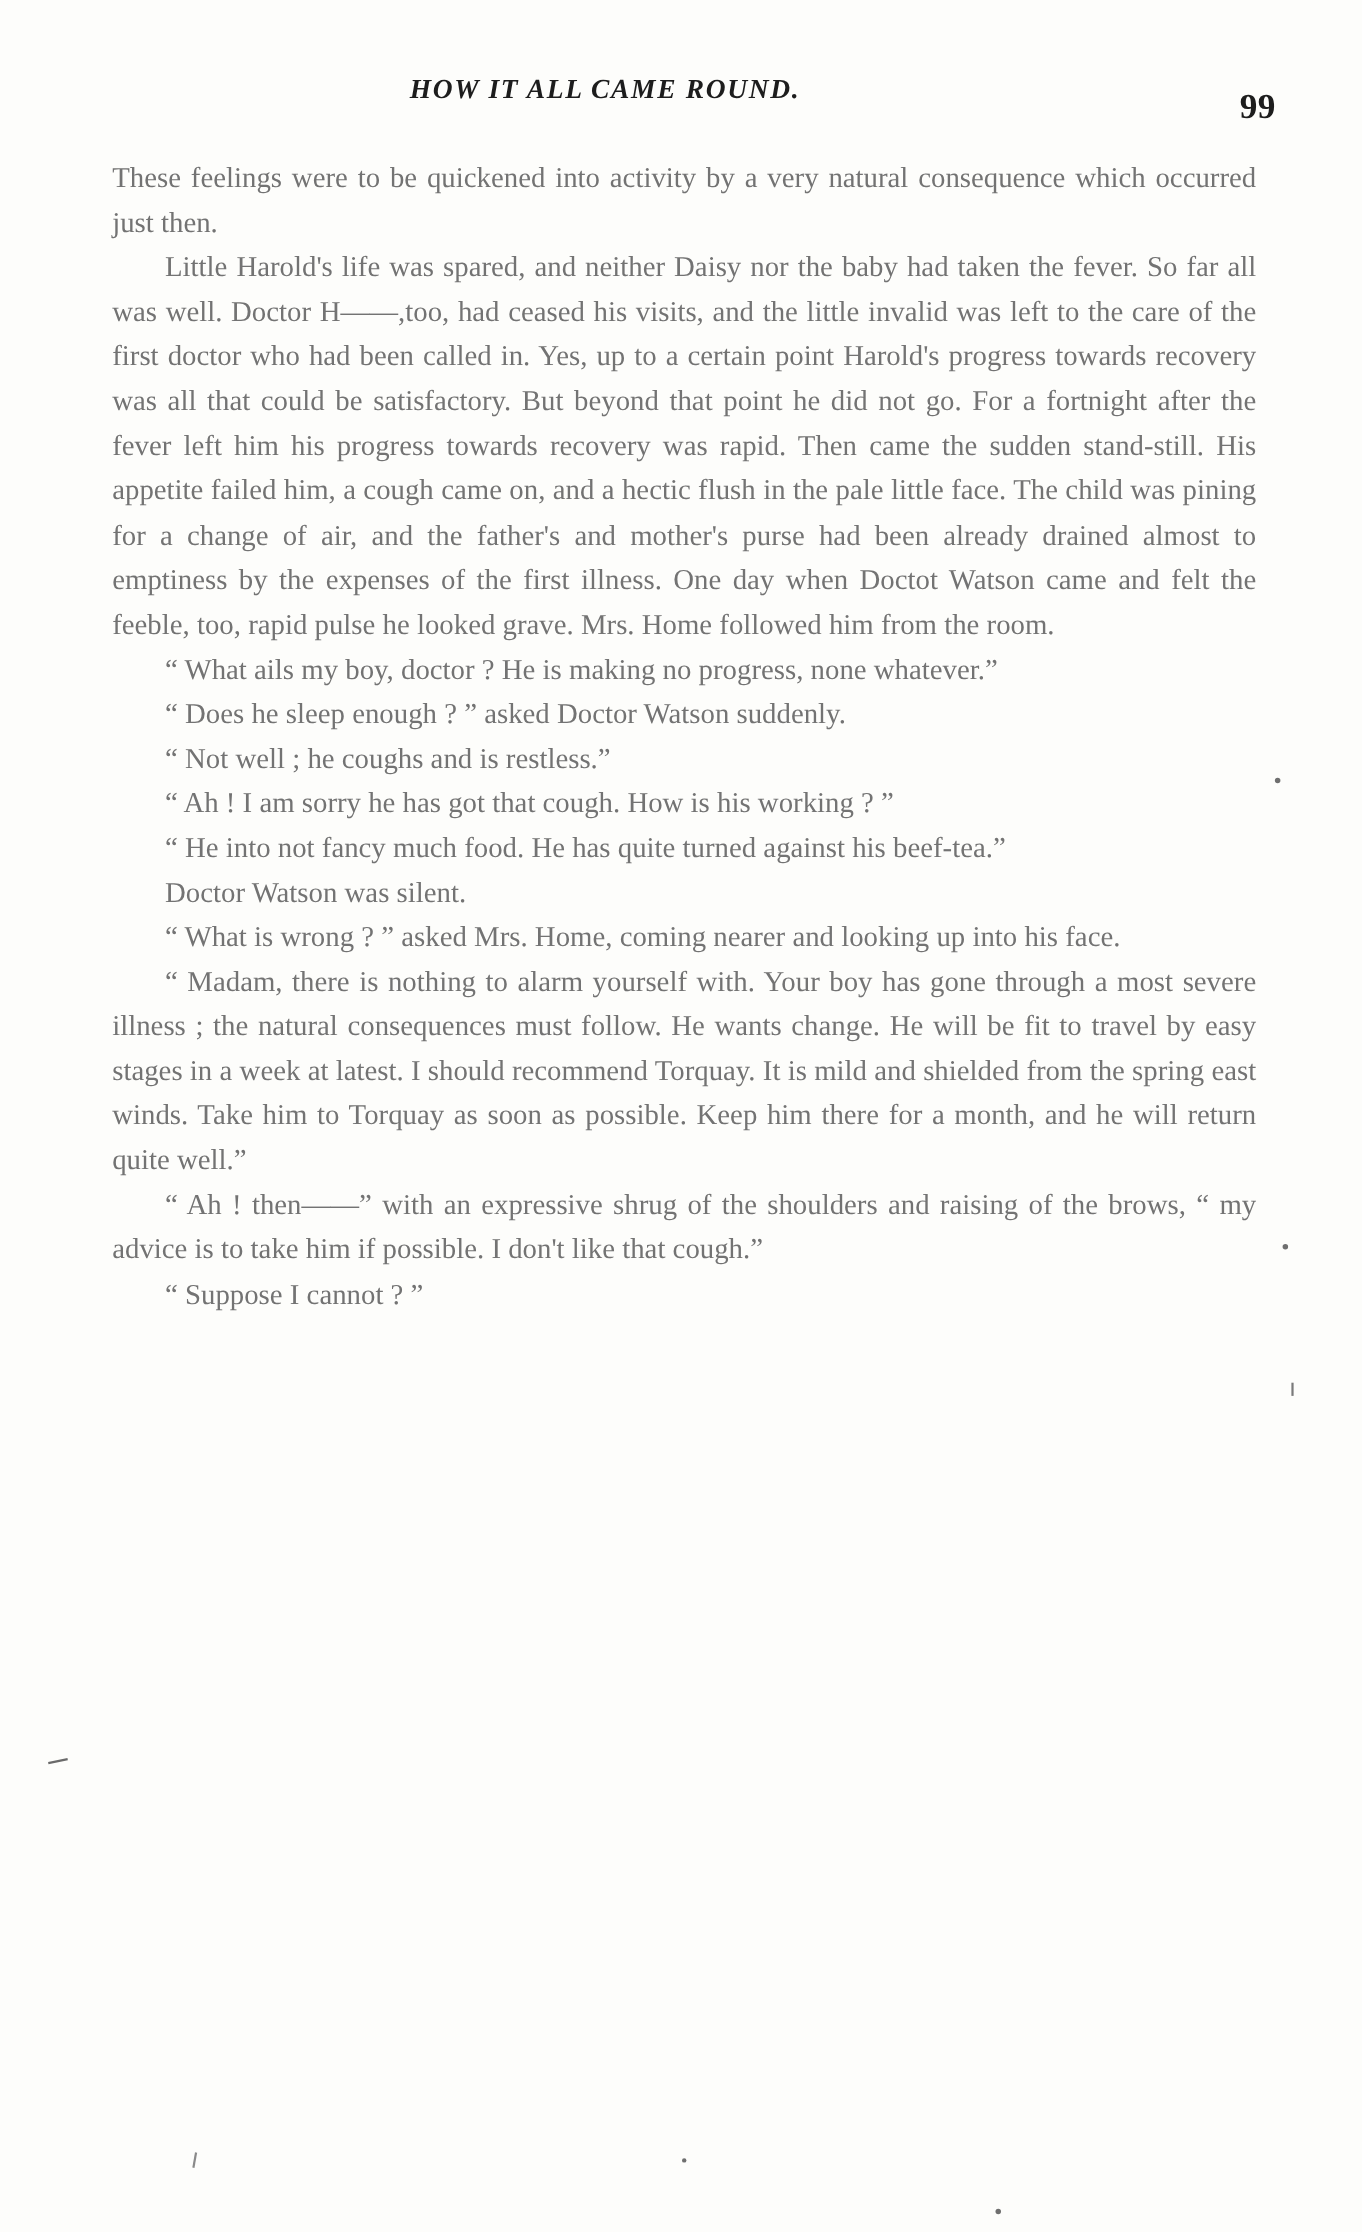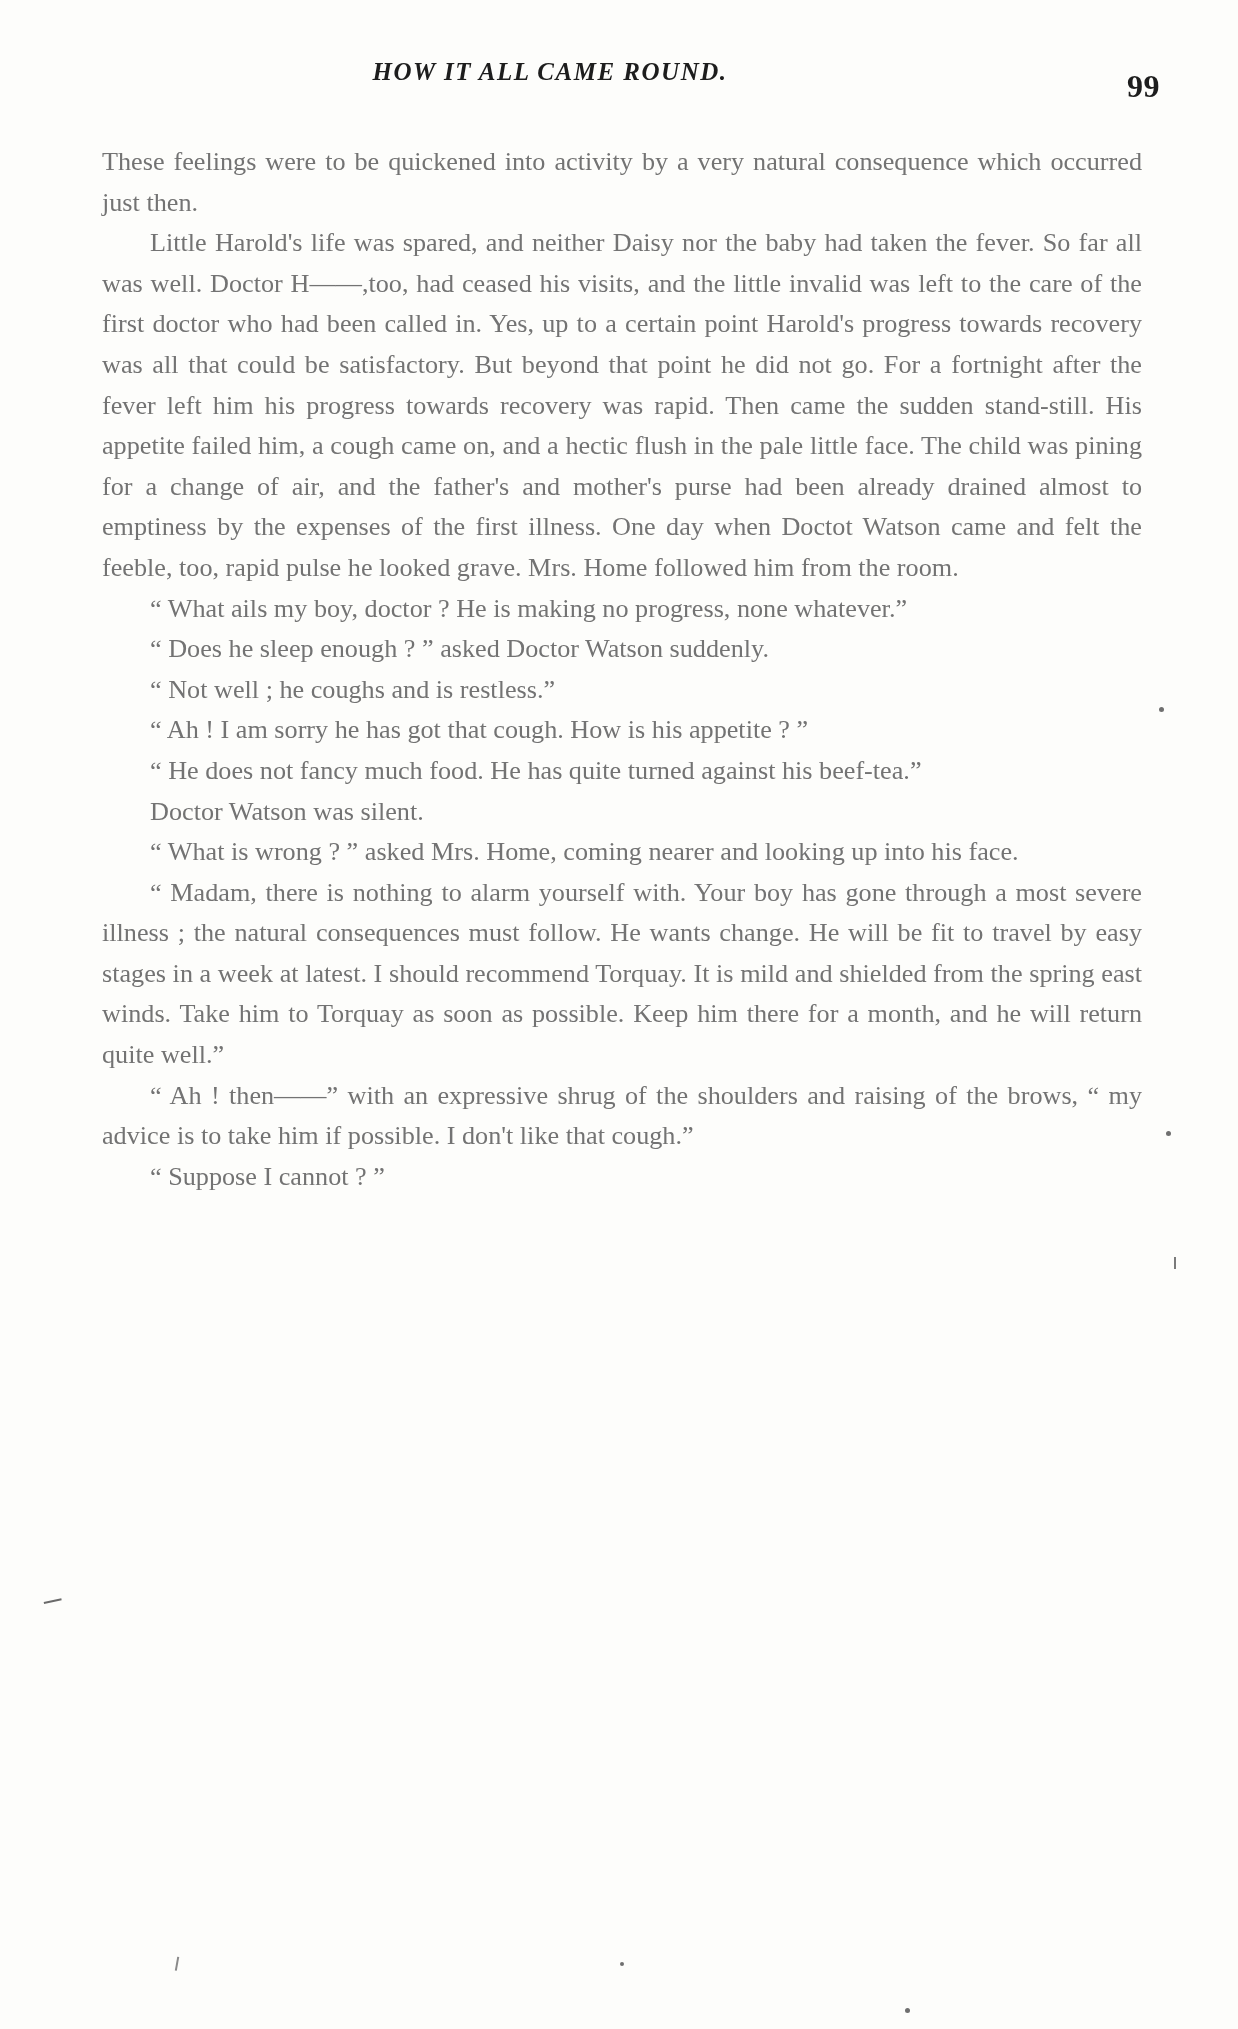--- a/index.html
+++ b/index.html
@@ -19,21 +19,21 @@
     position: absolute;
     left: 0;
     top: 0;
     width: 1238px;
     height: 2029px;
     background: #fdfdfb;
   }
   .page-header {
     position: absolute;
     left: 100px;
-    top: 58px;
+    top: 68px;
     width: 1060px;
     height: 46px;
   }
   .running-head {
     position: absolute;
     left: 0;
     top: 0;
     width: 900px;
     text-align: center;
     font-style: italic;
@@ -94,22 +94,22 @@
     <div class="running-head">HOW IT ALL CAME ROUND.</div>
     <div class="folio">99</div>
   </div>
 
   <div class="body-text">
     <p class="noindent">These feelings were to be quickened into activity by a very natural consequence which occurred just then.</p>
     <p>Little Harold's life was spared, and neither Daisy nor the baby had taken the fever. So far all was well. Doctor H——,too, had ceased his visits, and the little invalid was left to the care of the first doctor who had been called in. Yes, up to a certain point Harold's progress towards recovery was all that could be satisfactory. But beyond that point he did not go. For a fortnight after the fever left him his progress towards recovery was rapid. Then came the sudden stand-still. His appetite failed him, a cough came on, and a hectic flush in the pale little face. The child was pining for a change of air, and the father's and mother's purse had been already drained almost to emptiness by the expenses of the first illness. One day when Doctot Watson came and felt the feeble, too, rapid pulse he looked grave. Mrs. Home followed him from the room.</p>
     <p>“ What ails my boy, doctor ? He is making no progress, none whatever.”</p>
     <p>“ Does he sleep enough ? ” asked Doctor Watson suddenly.</p>
     <p>“ Not well ; he coughs and is restless.”</p>
-    <p>“ Ah ! I am sorry he has got that cough. How is his appetite ? ”</p>
-    <p>“ He does not fancy much food. He has quite turned against his beef-tea.”</p>
+    <p>“ Ah ! I am sorry he has got that cough. How is his working ? ”</p>
+    <p>“ He into not fancy much food. He has quite turned against his beef-tea.”</p>
     <p>Doctor Watson was silent.</p>
     <p>“ What is wrong ? ” asked Mrs. Home, coming nearer and looking up into his face.</p>
     <p>“ Madam, there is nothing to alarm yourself with. Your boy has gone through a most severe illness ; the natural consequences must follow. He wants change. He will be fit to travel by easy stages in a week at latest. I should recommend Torquay. It is mild and shielded from the spring east winds. Take him to Torquay as soon as possible. Keep him there for a month, and he will return quite well.”</p>
     <p>“ Ah ! then——” with an expressive shrug of the shoulders and raising of the brows, “ my advice is to take him if possible. I don't like that cough.”</p>
     <p>“ Suppose I cannot ? ”</p>
   </div>
 
   <div class="speck s1"></div>
   <div class="speck s2"></div>
   <div class="speck s3"></div>

